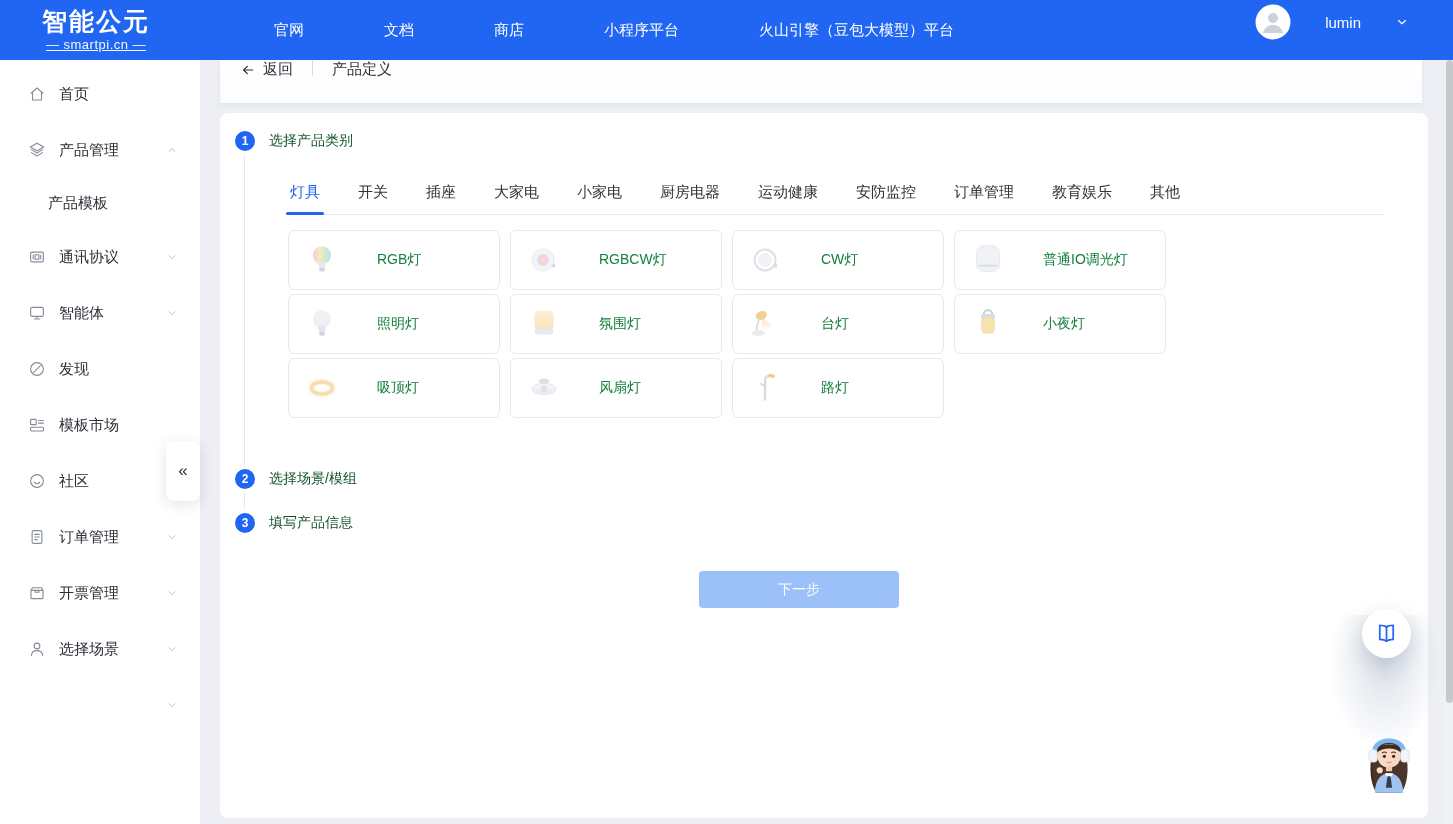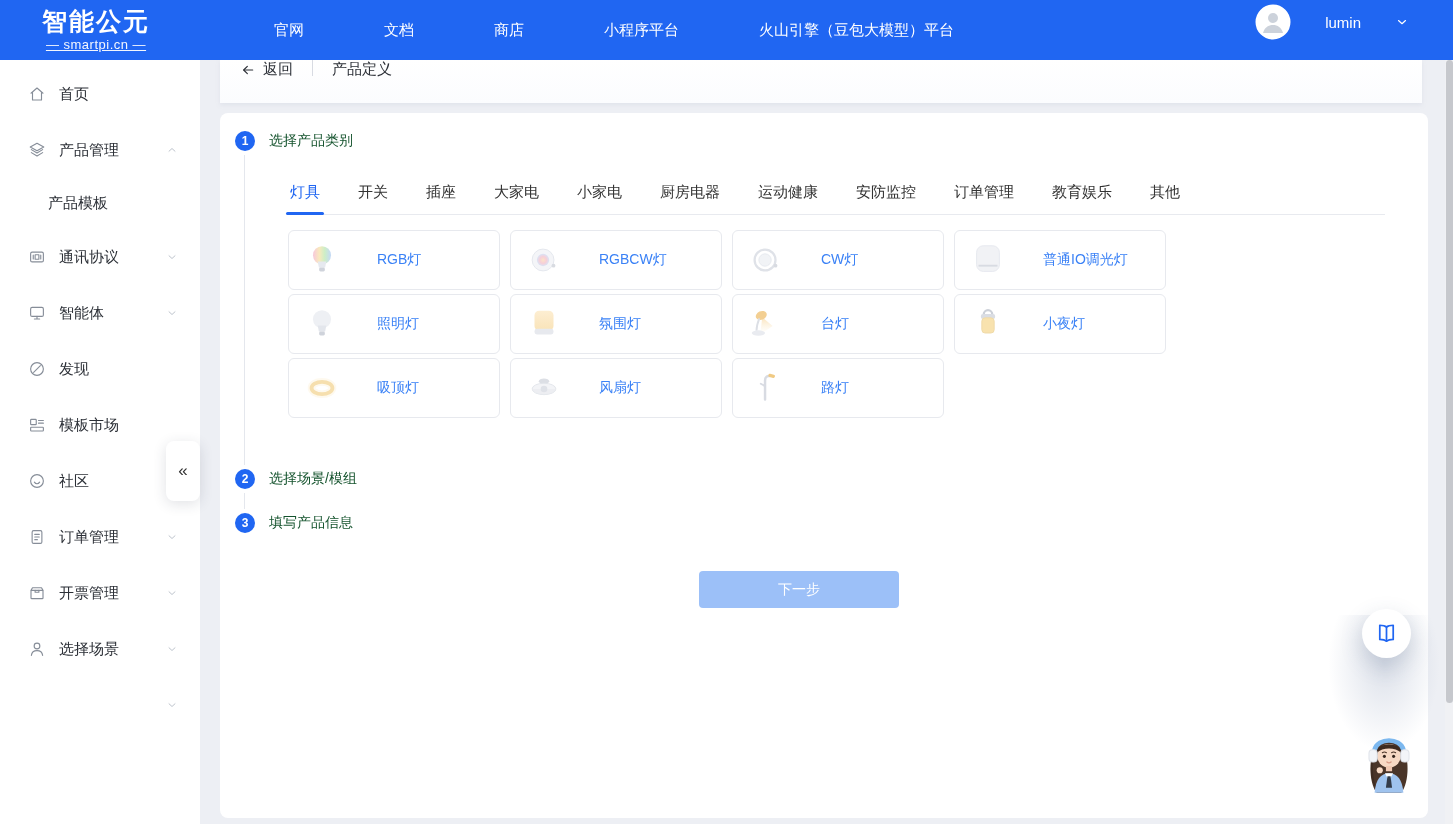--- a/index.html
+++ b/index.html
@@ -73,21 +73,21 @@
   .tab.active { color:#2066f2; }
   .tab.active::after { content:""; position:absolute; left:-2px; right:-2px; bottom:-1px;
     height:3px; background:#2066f2; border-radius:1.5px; }
 
   .grid { position:absolute; left:68px; top:117px; display:grid;
     grid-template-columns:repeat(4,212px); gap:4px 10px; }
   .card { height:60px; border:1px solid #e7e9ee; border-radius:6px; background:#fff;
     display:flex; align-items:center; padding-left:14px; cursor:pointer; }
   .p-icon { width:38px; height:38px; display:flex; flex:none; }
   .p-icon svg { width:38px; height:38px; }
-  .p-label { margin-left:36px; font-size:14px; color:#3b82f6; white-space:nowrap; }
+  .p-label { margin-left:36px; font-size:14px; color:#15803d; white-space:nowrap; }
 
   .next-btn { position:absolute; left:479px; top:458px; width:200px; height:37px;
     background:#9cc0f8; color:#fff; border:none; border-radius:4px; font-size:14px;
     cursor:pointer; font-family:inherit; }
 
   
   .scroll-track { position:absolute; right:0; top:60px; width:8px; height:764px;
     background:#f0f1f4; z-index:30; }
   .scroll-thumb { position:absolute; top:0; left:0.5px; width:7px; height:643px;
     background:#c6c8cd; border-radius:4px; }

